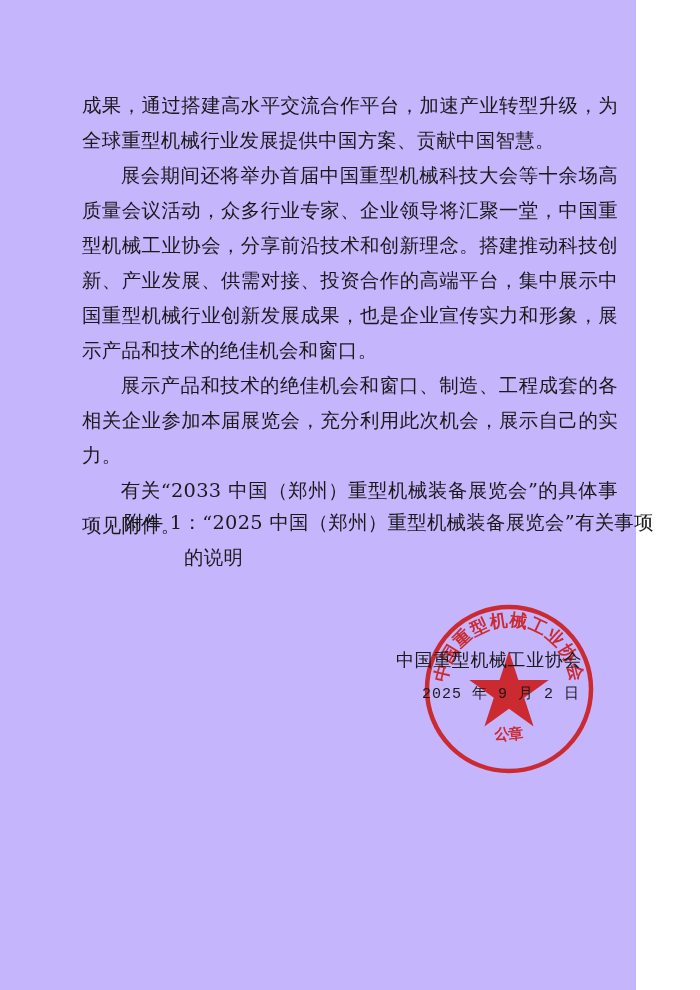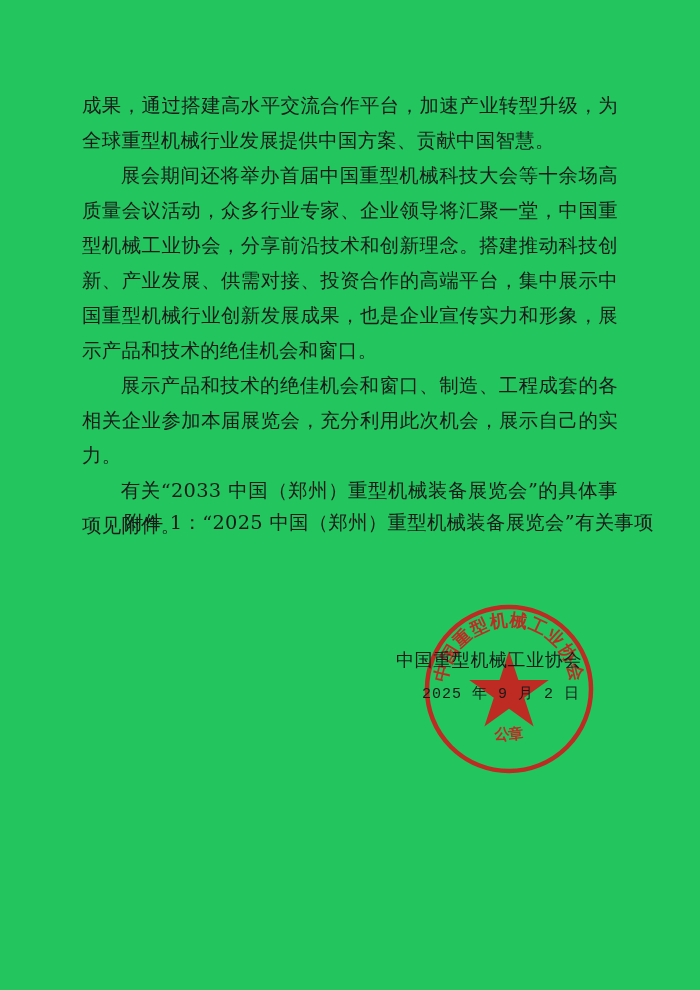--- a/index.html
+++ b/index.html
@@ -10,23 +10,23 @@
     width: 700px;
     height: 990px;
     background: #ffffff;
     font-family: "DejaVu Serif", "Liberation Serif", serif;
     overflow: hidden;
     position: relative;
   }
 
   .page {
     position: relative;
-    width: 700px;
+    width: 636px;
     height: 990px;
-    background: #22c55e;
+    background: #c4b5fd;
   }
 
   
   .doc-body {
     position: absolute;
     left: 82px;
     top: 88px;
     width: 536px;
   }
 
@@ -137,20 +137,21 @@
 
   <div class="doc-body">
     <p class="para no-indent">成果，通过搭建高水平交流合作平台，加速产业转型升级，为全球重型机械行业发展提供中国方案、贡献中国智慧。</p>
     <p class="para">展会期间还将举办首届中国重型机械科技大会等十余场高质量会议活动，众多行业专家、企业领导将汇聚一堂，中国重型机械工业协会，分享前沿技术和创新理念。搭建推动科技创新、产业发展、供需对接、投资合作的高端平台，集中展示中国重型机械行业创新发展成果，也是企业宣传实力和形象，展示产品和技术的绝佳机会和窗口。</p>
     <p class="para">展示产品和技术的绝佳机会和窗口、制造、工程成套的各相关企业参加本届展览会，充分利用此次机会，展示自己的实力。</p>
     <p class="para">有关“2033 中国（郑州）重型机械装备展览会”的具体事项见附件。</p>
   </div>
 
   <div class="attachments">
     <div class="attach-line">附件 1：“2025 中国（郑州）重型机械装备展览会”有关事项</div>
+    <div class="attach-line cont">的说明</div>
   </div>
 
   <div class="signature">
     <div class="sig-line">中国重型机械工业协会</div>
     <div class="sig-date">2025 年 9 月 2 日</div>
   </div>
 
   <div class="seal">
     <svg viewBox="0 0 170 170" xmlns="http://www.w3.org/2000/svg">
       <defs>

